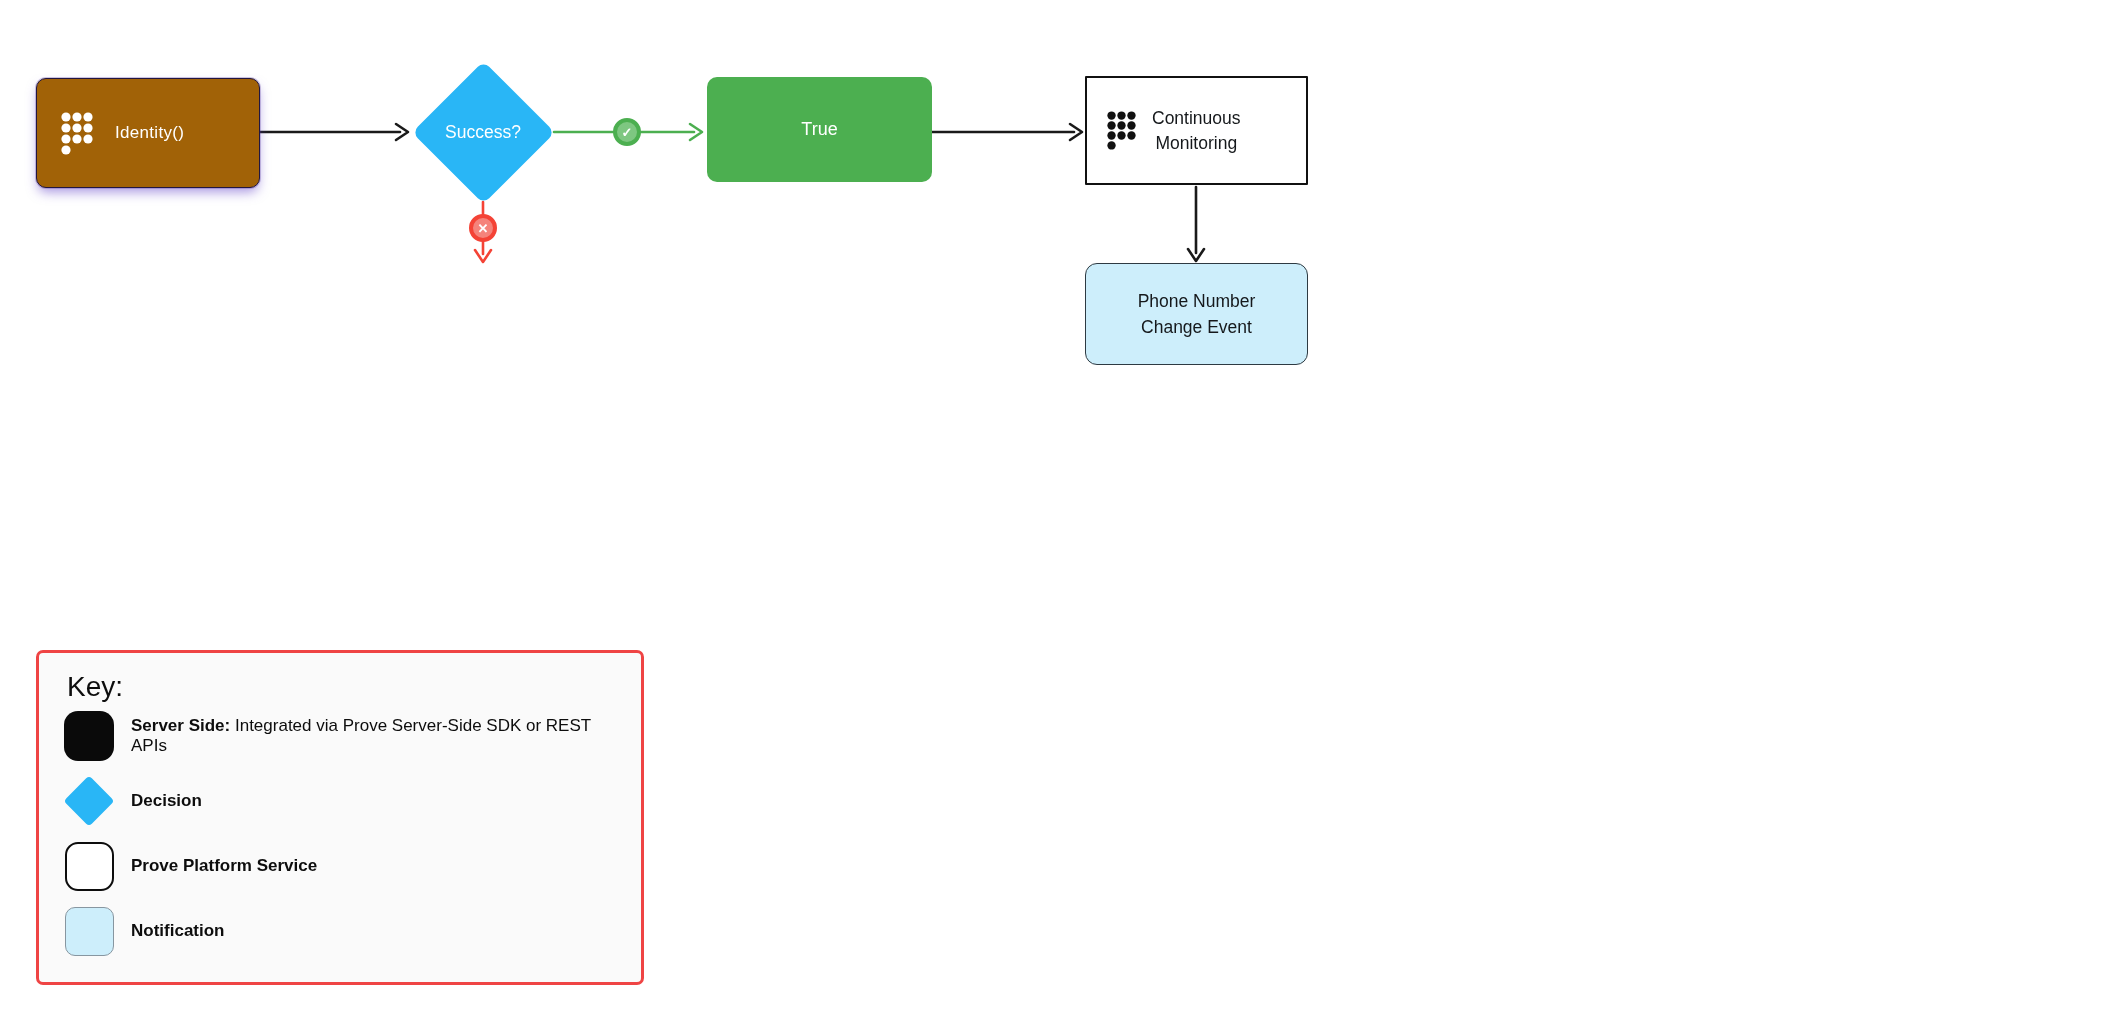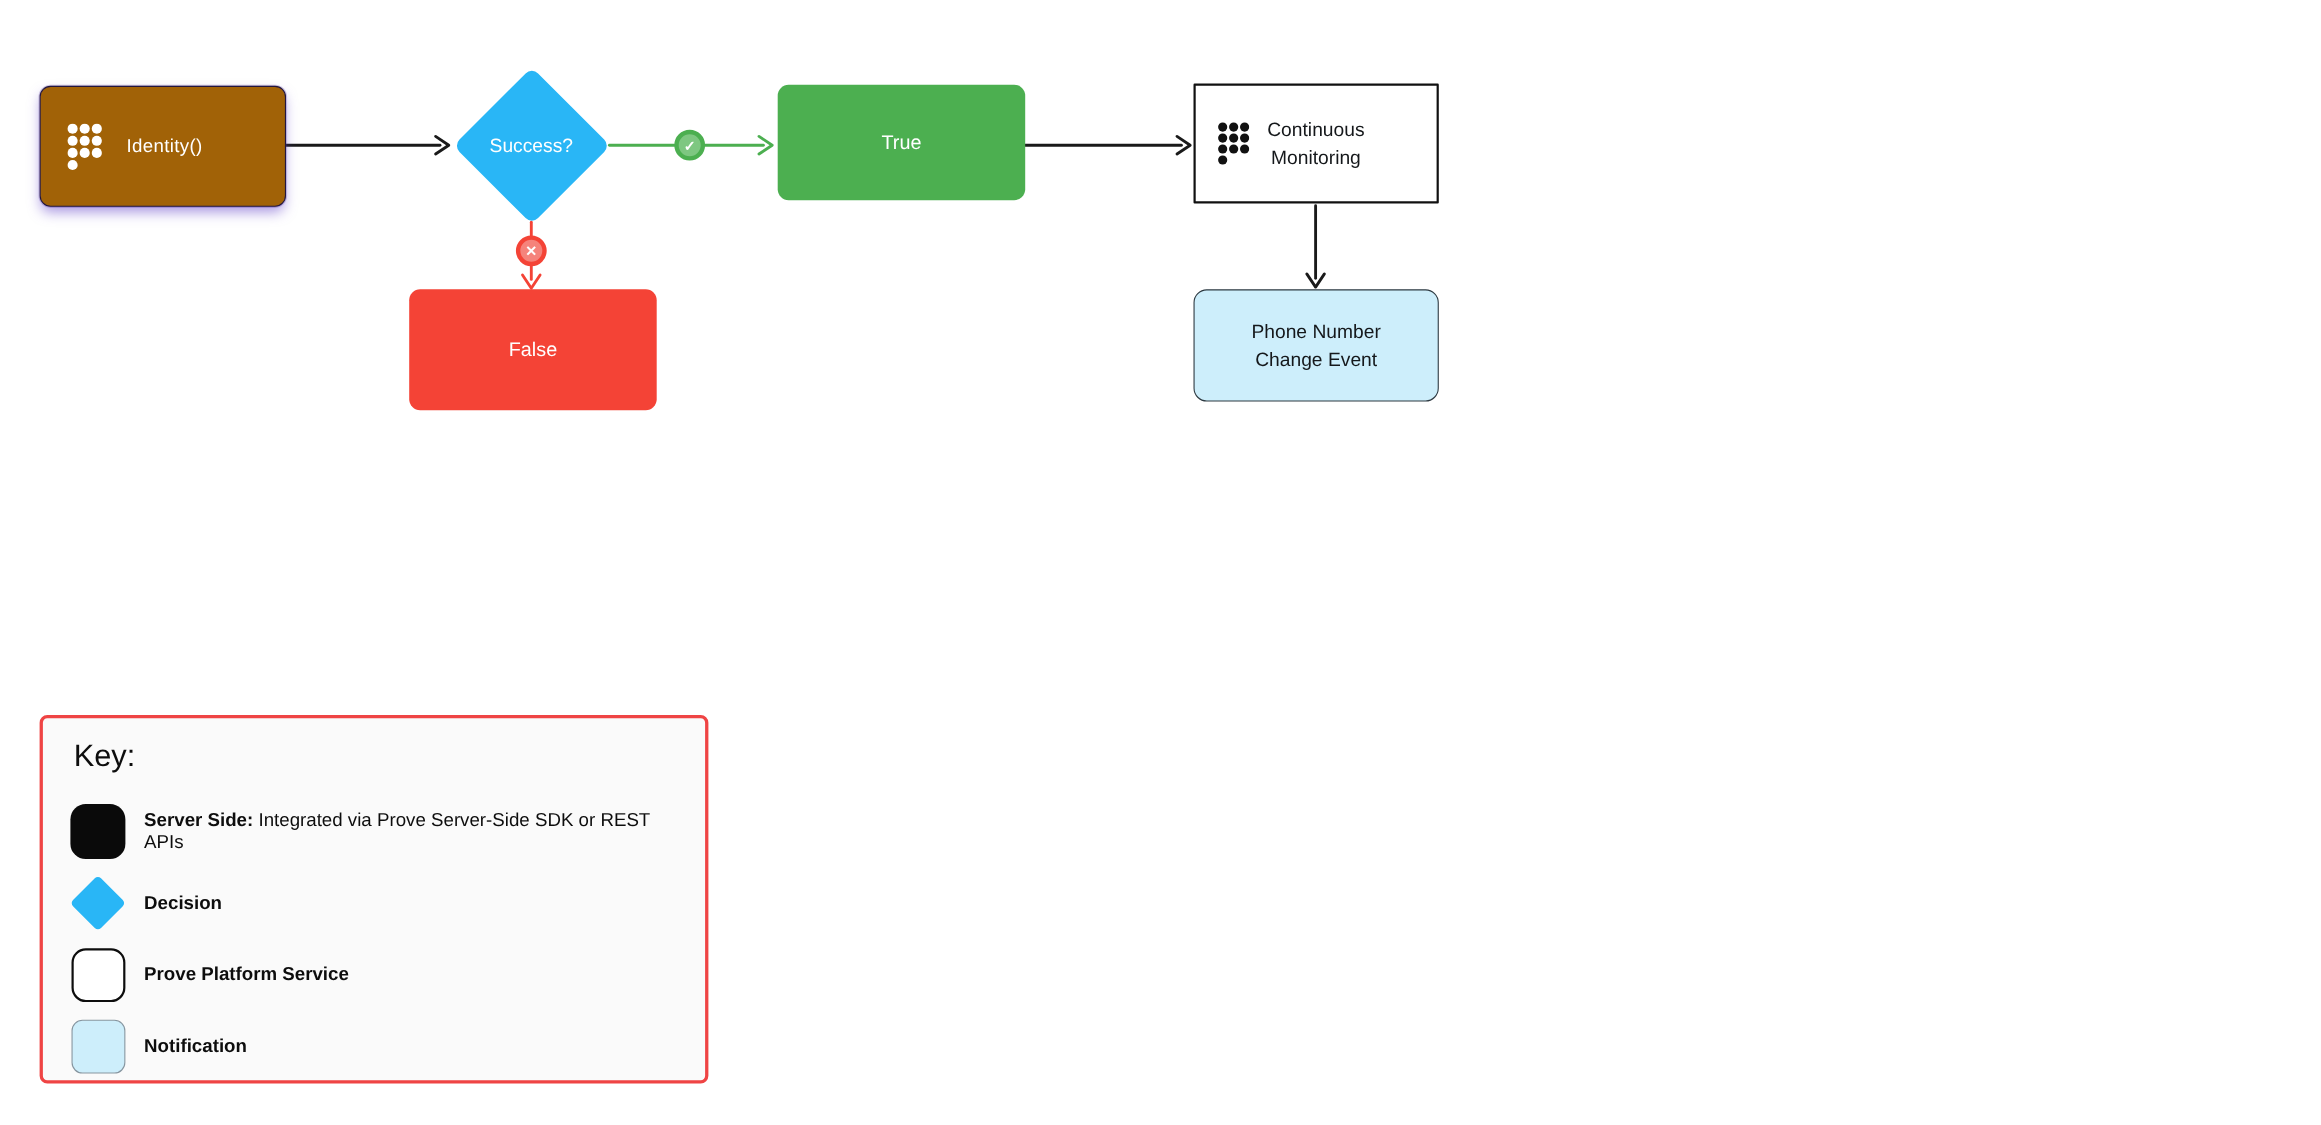--- a/index.html
+++ b/index.html
@@ -55,21 +55,21 @@
   .badge-check{left:613px;top:118px;background:#7ec781;border:4px solid #4caf50;}
   .badge-x{left:469px;top:214px;background:#f5837b;border:4px solid #f44336;}
 
   
   .key-panel{
     position:absolute;left:36px;top:650px;width:608px;height:335px;box-sizing:border-box;
     background:#fafafa;border:3px solid #ef4444;border-radius:7px;
     padding:18px 24px 0 25px;
   }
   .key-title{font-size:28px;font-weight:400;color:#0d0d0d;margin:0 0 0 3px;}
-  .key-rows{margin-top:28px;}
+  .key-rows{margin-top:8px;}
   .key-row{display:flex;align-items:center;gap:17px;height:50px;margin-bottom:15px;}
   .swatch-cell{width:50px;height:50px;flex:0 0 auto;display:flex;align-items:center;justify-content:center;position:relative;}
   .swatch-server{width:50px;height:50px;background:#0a0a0a;border-radius:14px;}
   .swatch-decision{width:36px;height:36px;background:#29b6f6;border-radius:4px;transform:rotate(45deg);}
   .swatch-platform{box-sizing:border-box;width:49px;height:49px;background:#ffffff;border:2.5px solid #0d0d0d;border-radius:13px;}
   .swatch-notification{box-sizing:border-box;width:49px;height:49px;background:#cdeefb;border:1px solid #8796a0;border-radius:10px;}
   .key-label{font-size:17px;color:#0d0d0d;}
   .key-label b{font-weight:bold;}
 </style>
 </head>
@@ -128,23 +128,20 @@
   </div>
 
   <div class="edge-badge badge-x">
     <span>✕</span>
   </div>
 
   <div class="node node-true">
     <span class="node-label">True</span>
   </div>
 
-  <div class="node node-false">
-    <span class="node-label">False</span>
-  </div>
 
   <div class="node node-monitoring">
     <svg class="prove-logo" width="29" height="39" viewBox="0 0 32 43">
       <g fill="#111111">
         <circle cx="5" cy="5" r="4.6"></circle>
           <circle cx="16" cy="5" r="4.6"></circle>
           <circle cx="27" cy="5" r="4.6"></circle>
         <circle cx="5" cy="16" r="4.6"></circle>
           <circle cx="16" cy="16" r="4.6"></circle>
           <circle cx="27" cy="16" r="4.6"></circle>

